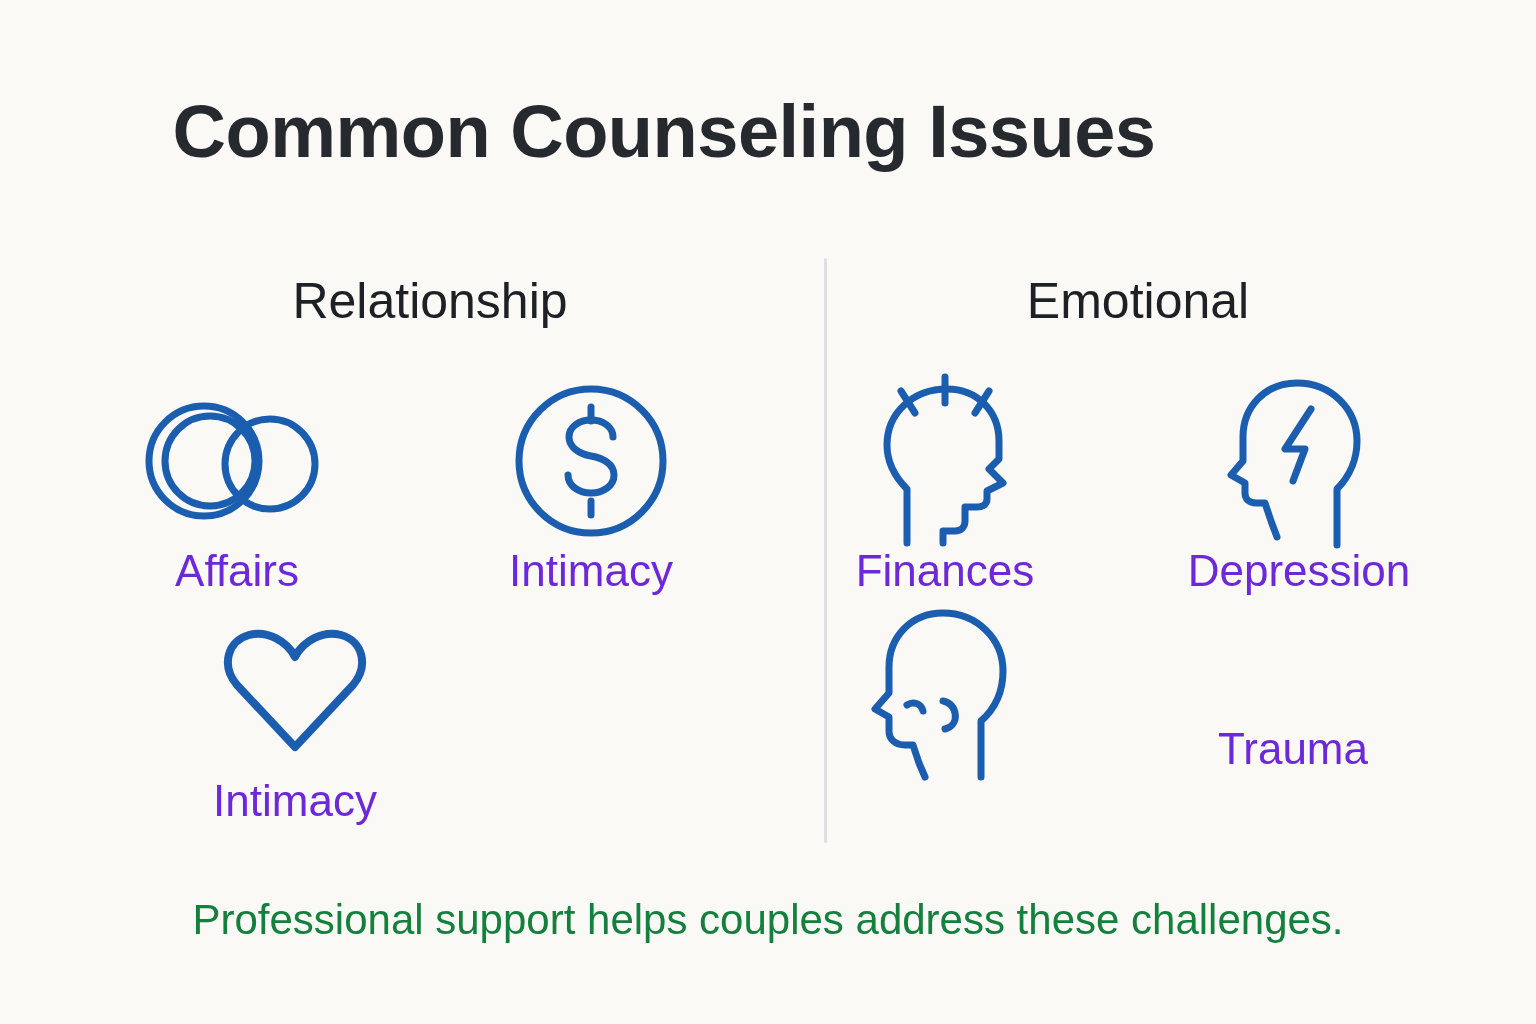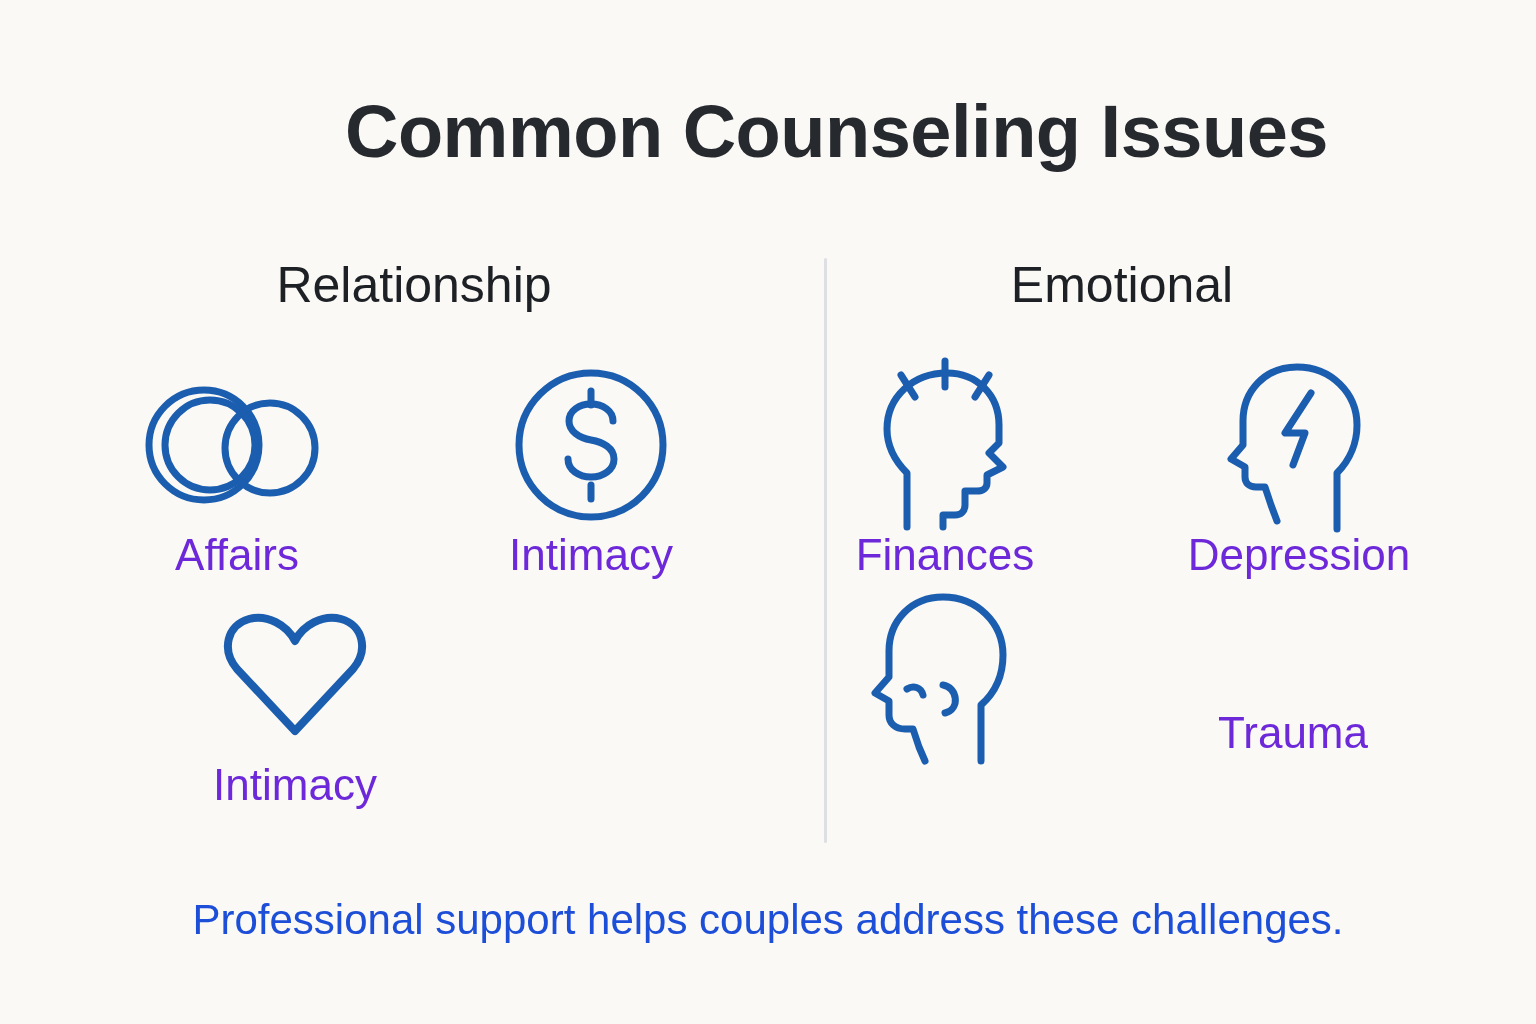--- a/index.html
+++ b/index.html
@@ -23,21 +23,21 @@
     height: 1024px;
     background: #FAF9F6;
   }
 
   
   .title {
     position: absolute;
     top: 92px;
     left: 0;
     width: 1328px;
-    text-align: right;
+    text-align: center;
     font-size: 74px;
     font-weight: 700;
     letter-spacing: -0.5px;
     color: #26292E;
     line-height: 1.08;
     white-space: nowrap;
   }
 
   
   .columns {
@@ -64,21 +64,21 @@
     border-radius: 2px;
   }
 
   .col-heading {
     width: 100%;
     text-align: center;
     font-size: 50px;
     font-weight: 400;
     color: #1D2024;
     line-height: 1.1;
-    margin: 0;
+    margin: 16px;
     padding-top: 8px;
     white-space: nowrap;
   }
 
   
   .grid {
     margin-top: 52px;
     display: grid;
     grid-template-columns: 1fr 1fr;
     grid-template-rows: 230px 230px;
@@ -118,21 +118,21 @@
 
   
   .footer {
     position: absolute;
     top: 896px;
     left: 0;
     width: 1536px;
     text-align: center;
     font-size: 42px;
     font-weight: 400;
-    color: #1d4ed8;
+    color: #15803d;
     white-space: nowrap;
   }
 </style>
 </head>
 <body>
 
 <div id="infographic">
 
   <div class="title">Common Counseling Issues</div>
 

